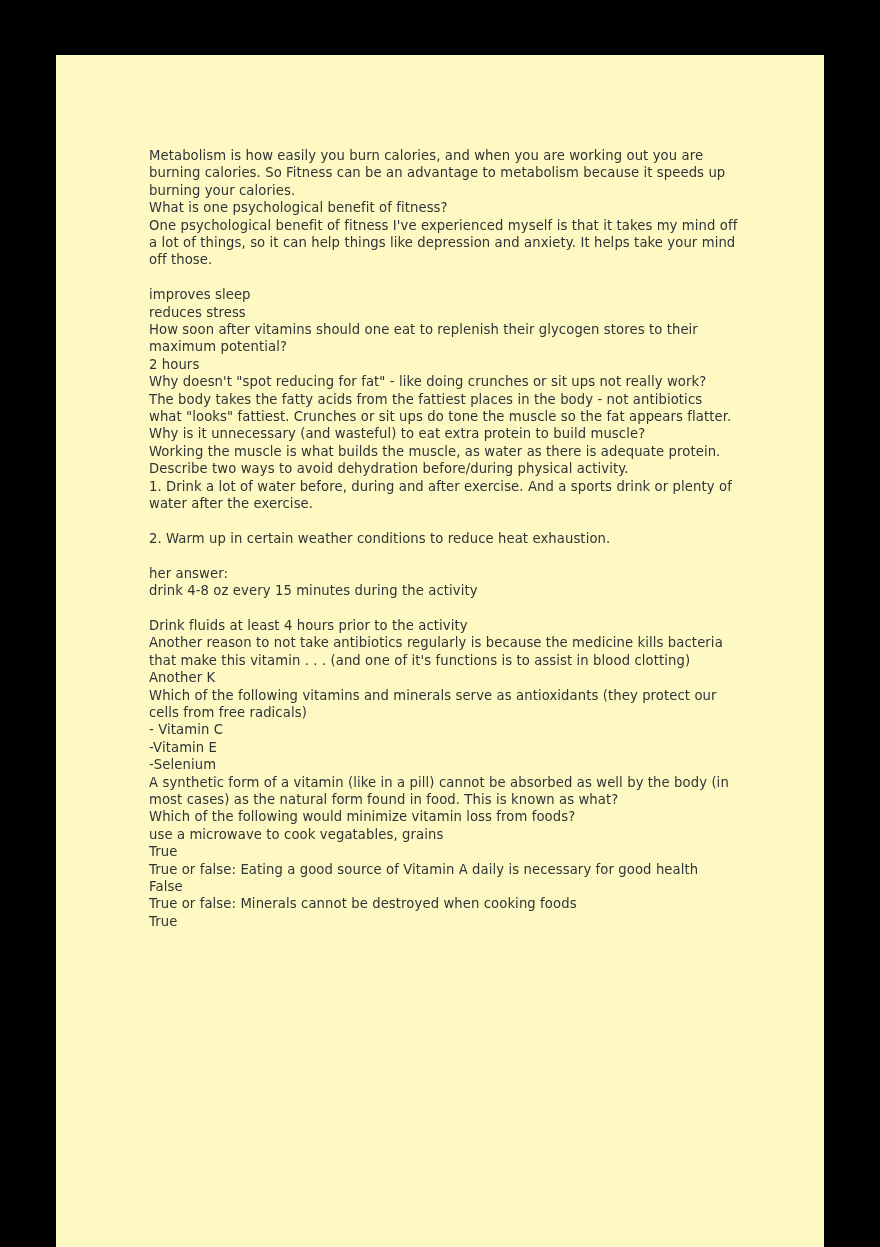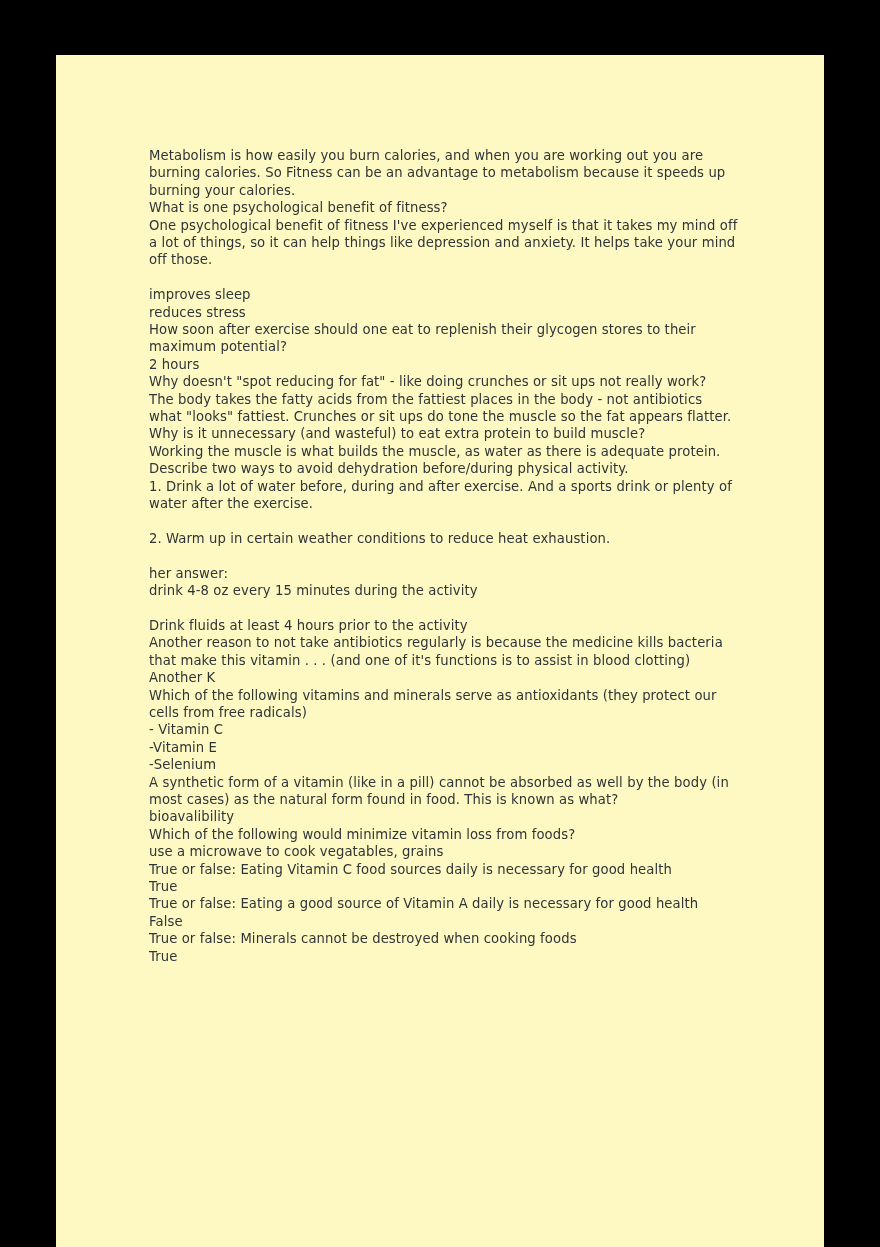--- a/index.html
+++ b/index.html
@@ -53,21 +53,21 @@
 
 <div class="page-canvas">
   <div class="page-sheet">
     <div class="doc-body" id="doc-body">
         <div class="line">Metabolism is how easily you burn calories, and when you are working out you are burning calories. So Fitness can be an advantage to metabolism because it speeds up burning your calories.</div>
         <div class="line">What is one psychological benefit of fitness?</div>
         <div class="line">One psychological benefit of fitness I've experienced myself is that it takes my mind off a lot of things, so it can help things like depression and anxiety. It helps take your mind off those.</div>
         <div class="line blank"></div>
         <div class="line">improves sleep</div>
         <div class="line">reduces stress</div>
-        <div class="line">How soon after exercise should one eat to replenish their glycogen stores to their maximum potential?</div>
+        <div class="line">How soon after vitamins should one eat to replenish their glycogen stores to their maximum potential?</div>
         <div class="line">2 hours</div>
         <div class="line">Why doesn't "spot reducing for fat" - like doing crunches or sit ups not really work?</div>
         <div class="line">The body takes the fatty acids from the fattiest places in the body - not antibiotics what "looks" fattiest. Crunches or sit ups do tone the muscle so the fat appears flatter.</div>
         <div class="line">Why is it unnecessary (and wasteful) to eat extra protein to build muscle?</div>
         <div class="line">Working the muscle is what builds the muscle, as water as there is adequate protein.</div>
         <div class="line">Describe two ways to avoid dehydration before/during physical activity.</div>
         <div class="line">1. Drink a lot of water before, during and after exercise. And a sports drink or plenty of water after the exercise.</div>
         <div class="line blank"></div>
         <div class="line">2. Warm up in certain weather conditions to reduce heat exhaustion.</div>
         <div class="line blank"></div>
@@ -75,24 +75,22 @@
         <div class="line">drink 4-8 oz every 15 minutes during the activity</div>
         <div class="line blank"></div>
         <div class="line">Drink fluids at least 4 hours prior to the activity</div>
         <div class="line">Another reason to not take antibiotics regularly is because the medicine kills bacteria that make this vitamin . . . (and one of it's functions is to assist in blood clotting)</div>
         <div class="line">Another K</div>
         <div class="line">Which of the following vitamins and minerals serve as antioxidants (they protect our cells from free radicals)</div>
         <div class="line">- Vitamin C</div>
         <div class="line">-Vitamin E</div>
         <div class="line">-Selenium</div>
         <div class="line">A synthetic form of a vitamin (like in a pill) cannot be absorbed as well by the body (in most cases) as the natural form found in food. This is known as what?</div>
-        <div class="line">bioavalibility</div>
         <div class="line">Which of the following would minimize vitamin loss from foods?</div>
         <div class="line">use a microwave to cook vegatables, grains</div>
-        <div class="line">True or false: Eating Vitamin C food sources daily is necessary for good health</div>
         <div class="line">True</div>
         <div class="line">True or false: Eating a good source of Vitamin A daily is necessary for good health</div>
         <div class="line">False</div>
         <div class="line">True or false: Minerals cannot be destroyed when cooking foods</div>
         <div class="line">True</div>
       </div>
   </div>
 </div>
 
 </body></html>

